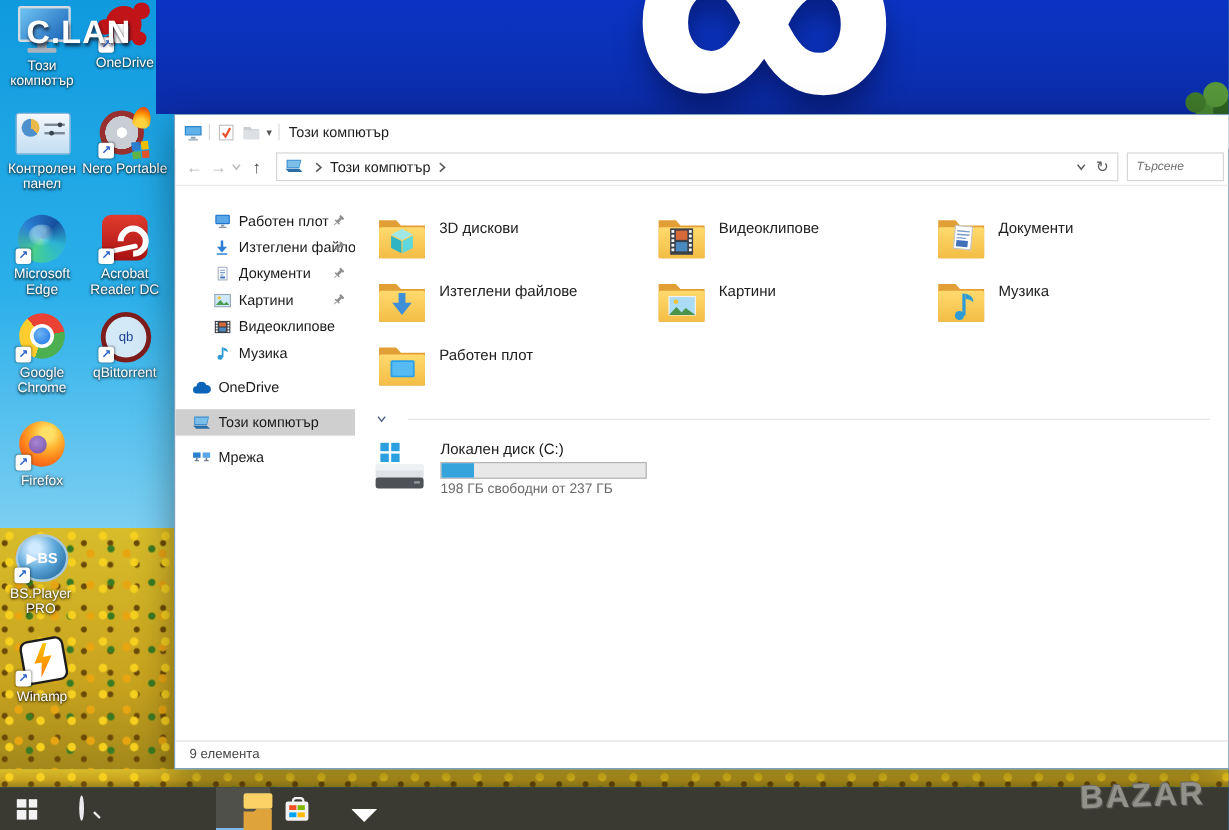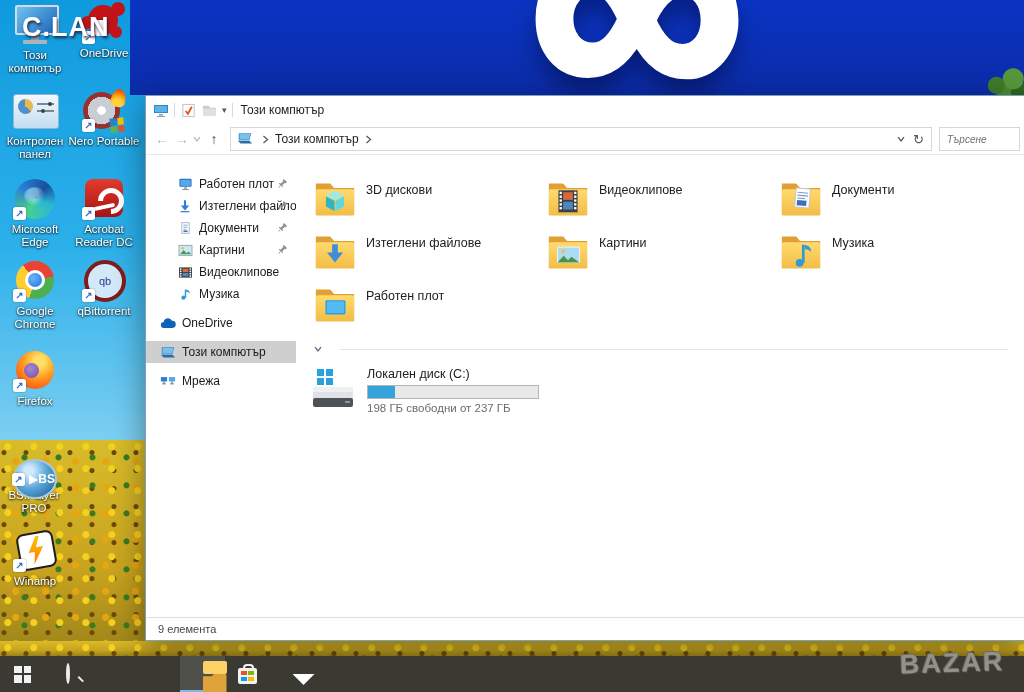--- a/index.html
+++ b/index.html
@@ -100,23 +100,23 @@
   
   .a-qbittorrent .qcir{position:absolute;left:3px;top:0;width:34px;height:34px;border-radius:50%;
     background:#d4e9f8;border:4px solid #7f1d1d;color:#1c3f94;font-weight:normal;font-size:11px;
     text-align:center;line-height:34px;}
   
   .a-firefox .fcir{position:absolute;left:4px;top:1px;width:38px;height:38px;border-radius:50%;
     background:radial-gradient(circle at 62% 28%,#ffe066 0 14%,#ffb12e 35%,#ff7a1a 62%,#e8531e 88%);}
   .a-firefox .fpur{position:absolute;left:12px;top:13px;width:15px;height:15px;border-radius:50%;
     background:radial-gradient(circle at 40% 40%,#9a7df0,#5a3fb8);opacity:.85;}
   
-  .a-bsplayer .bscir{position:absolute;left:2px;top:15px;width:40px;height:36px;border-radius:50%;
+  .a-bsplayer .bscir{position:absolute;left:2px;top:1px;width:40px;height:36px;border-radius:50%;
     background:radial-gradient(circle at 35% 28%,#cfeaff 0 12%,#5aa6d8 48%,#1b5e93 95%);
-    border:2px solid #a8c8dd;color:#fff;font-weight:bold;font-size:12px;text-align:right;line-height:36px;}
+    border:2px solid #a8c8dd;color:#fff;font-weight:bold;font-size:12px;text-align:center;line-height:36px;}
   
   .a-winamp .wsqr{position:absolute;left:6px;top:2px;width:33px;height:33px;background:#fff;
     border:2px solid #1d1d1d;border-radius:7px;transform:rotate(-10deg);}
   .a-winamp .bolt{position:absolute;left:4px;top:2px;width:24px;height:28px;
     background:linear-gradient(#ffc400,#ff7a00);
     clip-path:polygon(58% 0,18% 56%,44% 56%,34% 100%,82% 40%,52% 40%,72% 0);}
 
   
   .window{position:absolute;left:145px;top:95px;width:879px;height:546px;background:#fff;
     z-index:10;display:flex;flex-direction:column;border:1px solid #7da1bd;border-right:none;

